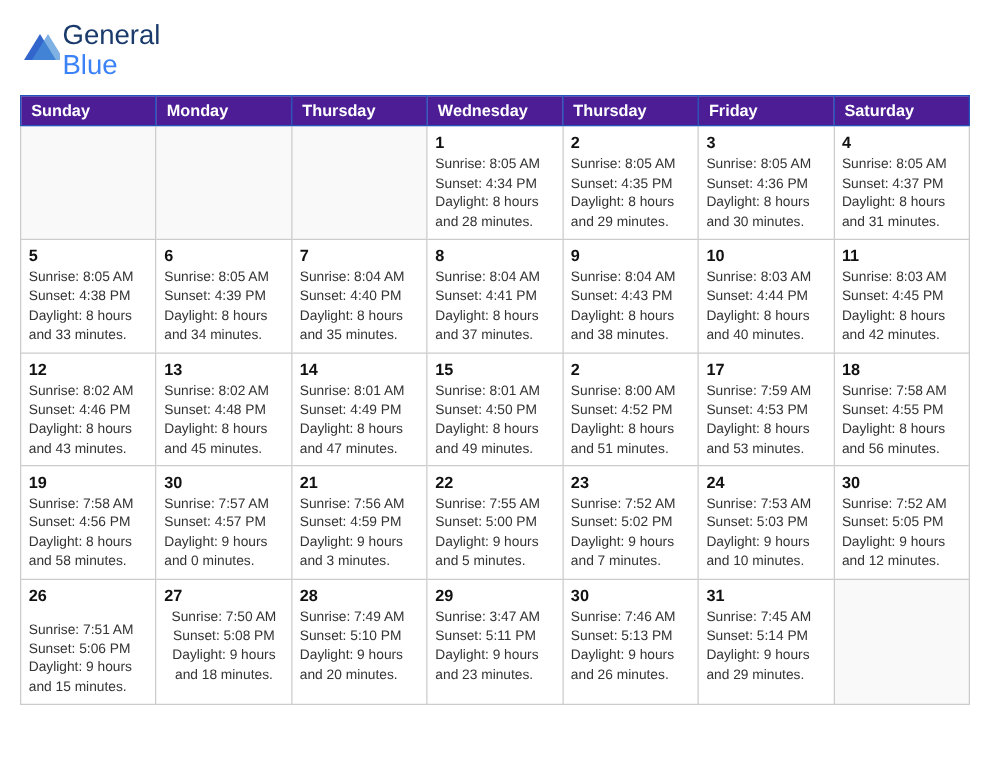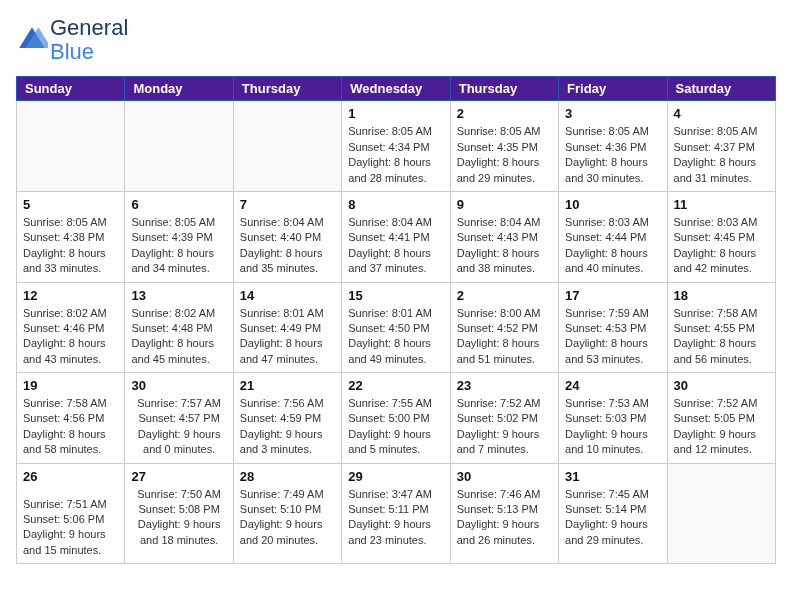--- a/index.html
+++ b/index.html
@@ -231,21 +231,21 @@
       </tr>
       <tr>
         <td>
           <div class="day-number">19</div>
           <div class="day-info" style="white-space: pre-line;">Sunrise: 7:58 AM
 Sunset: 4:56 PM
 Daylight: 8 hours and 58 minutes.</div>
         </td>
         <td>
           <div class="day-number">30</div>
-          <div class="day-info" style="white-space: pre-line; text-align: center;">Sunrise: 7:57 AM
+          <div class="day-info" style="white-space: pre-line;">Sunrise: 7:57 AM
 Sunset: 4:57 PM
 Daylight: 9 hours and 0 minutes.</div>
         </td>
         <td>
           <div class="day-number">21</div>
           <div class="day-info" style="white-space: pre-line;">Sunrise: 7:56 AM
 Sunset: 4:59 PM
 Daylight: 9 hours and 3 minutes.</div>
         </td>
         <td>

